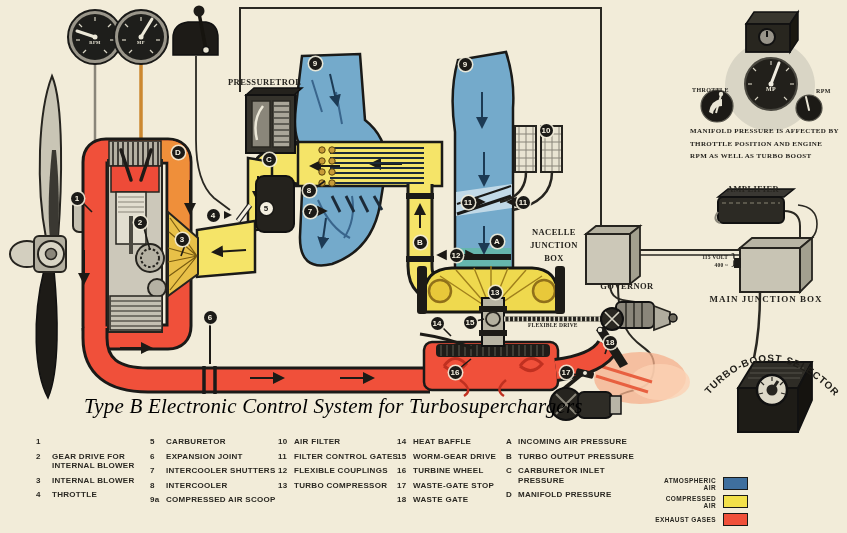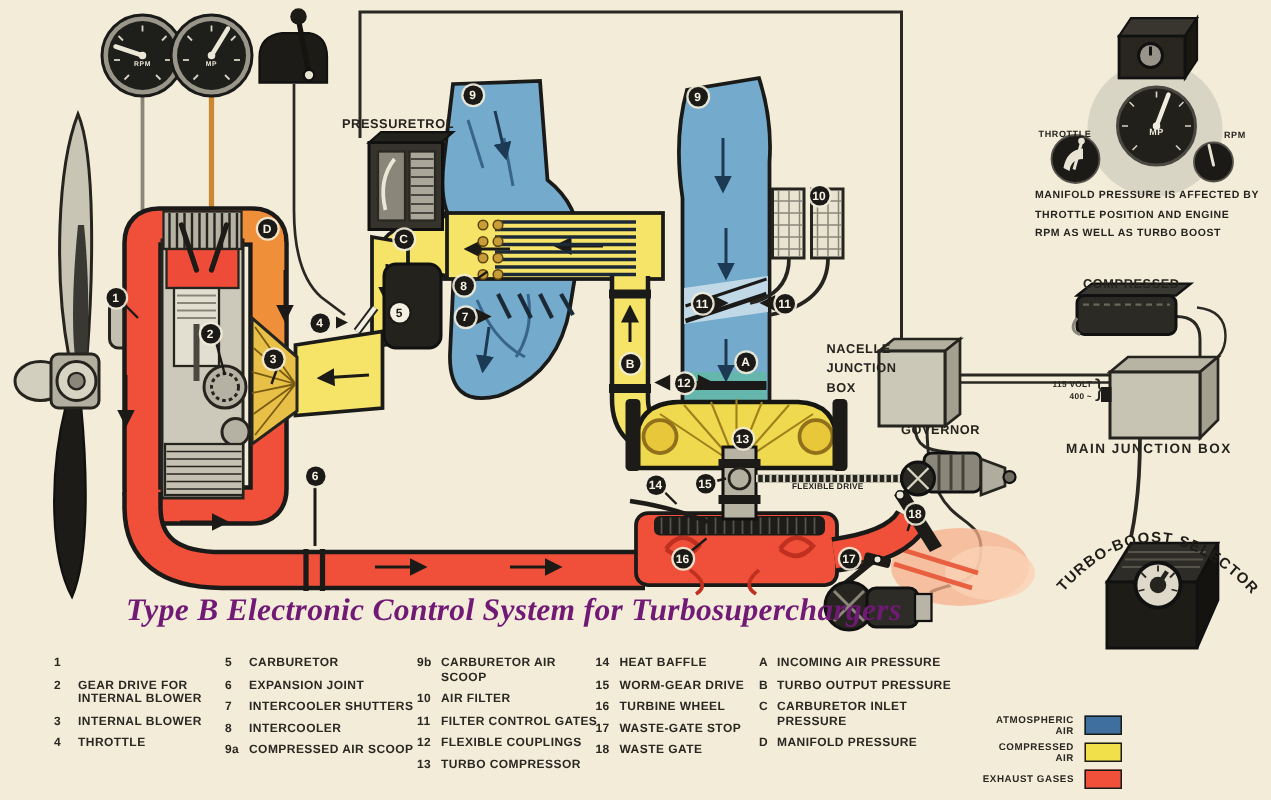--- a/index.html
+++ b/index.html
@@ -1,27 +1,27 @@
 <!DOCTYPE html>
 <html><head>
 <meta charset="utf-8">
 <style>
   html,body{margin:0;padding:0;}
   body{width:847px;height:533px;background:#f2ecd9;position:relative;overflow:hidden;
        font-family:"Liberation Sans",sans-serif;}
   #stage{position:absolute;inset:0;width:847px;height:533px;}
   svg{position:absolute;left:0;top:0;}
   .lbl{position:absolute;font-weight:bold;color:#26241f;white-space:pre-line;
-       font-family:Liberation Sans, sans-serif;letter-spacing:.4px;}
+       font-family:Liberation Serif, serif;letter-spacing:.4px;}
   .marker{position:absolute;width:13px;height:13px;border-radius:50%;background:#1b1a17;
           color:#f7f2e2;font:bold 8px/13px "Liberation Sans",sans-serif;text-align:center;
           box-shadow:0 0 0 1.5px rgba(242,236,217,.9);}
   .marker.light{background:#f4efe0;color:#1b1a17;box-shadow:0 0 0 1.5px #1b1a17;}
   .title{position:absolute;left:84px;top:394px;font-family:"Liberation Serif",serif;
-         font-style:italic;font-weight:bold;font-size:21px;color:#701a75;letter-spacing:.2px;}
+         font-style:italic;font-weight:normal;font-size:21px;color:#000000;letter-spacing:.2px;}
   
   #legend{position:absolute;left:0;top:437px;width:847px;height:96px;}
   .legend-col{position:absolute;top:0;}
   .legend-col:nth-child(1){left:36px;width:112px;}
   .legend-col:nth-child(2){left:150px;width:128px;}
   .legend-col:nth-child(3){left:278px;width:124px;}
   .legend-col:nth-child(4){left:397px;width:114px;}
   .legend-col:nth-child(5){left:506px;width:130px;}
   .legend-item{display:flex;margin-bottom:5px;font-size:8px;font-weight:bold;color:#2a2822;
                letter-spacing:.3px;line-height:1.2;}
@@ -409,34 +409,34 @@
   <path id="tbs-arc" d="M706,398 Q770,324 838,400" fill="none"></path>
   <text font-family="Liberation Sans, sans-serif" font-size="10" font-weight="bold" fill="#1f1d18" letter-spacing="0.8" text-anchor="middle">
     <textPath href="#tbs-arc" startOffset="50%">TURBO-BOOST SELECTOR</textPath>
   </text>
 </svg>
 
 <span class="lbl gauge-txt" style="left:85px;top:40px;width:20px;font-size:4.5px;">RPM</span>
 <span class="lbl gauge-txt" style="left:131px;top:40px;width:20px;font-size:4.5px;">MP</span>
 
 <span class="lbl" style="left:228px;top:77px;font-size:8.5px;">PRESSURETROL</span>
-<span class="lbl" style="left:551px;top:226px;width:64px;font-size:8.5px;line-height:13px;">NACELLE
+<span class="lbl" style="left:522px;top:226px;width:64px;text-align:center;font-size:8.5px;line-height:13px;">NACELLE
 JUNCTION
 BOX</span>
 <span class="lbl" style="left:594px;top:281px;width:66px;text-align:center;font-size:8.5px;">GOVERNOR</span>
 <span class="lbl tiny" style="left:528px;top:322px;">FLEXIBLE DRIVE</span>
 
 <span class="lbl" style="left:692px;top:87px;width:36px;text-align:center;font-size:6px;">THROTTLE</span>
 <span class="lbl" style="left:816px;top:88px;width:30px;font-size:6px;">RPM</span>
 <span class="lbl gauge-txt" style="left:761px;top:86px;width:20px;font-size:6px;">MP</span>
 <span class="lbl" style="left:690px;top:125px;width:160px;font-size:7px;line-height:12.5px;">MANIFOLD PRESSURE IS AFFECTED BY
 THROTTLE POSITION AND ENGINE
 RPM AS WELL AS TURBO BOOST</span>
 
-<span class="lbl" style="left:722px;top:184px;width:62px;text-align:center;font-size:8.5px;">COMPRESSED</span>
+<span class="lbl" style="left:722px;top:184px;width:62px;text-align:center;font-size:8.5px;">AMPLIFIER</span>
 <span class="lbl" style="left:708px;top:294px;width:116px;text-align:center;font-size:9px;letter-spacing:1px;">MAIN JUNCTION BOX</span>
 <span class="lbl tiny" style="left:694px;top:254px;width:34px;text-align:right;line-height:7.5px;">115 VOLT
 400 ~</span>
 <span class="lbl" style="left:730px;top:251px;font-size:16px;font-weight:normal;">}</span>
 
 <h1 class="title" style="margin:0;">Type B Electronic Control System for Turbosuperchargers</h1>
 
 <div id="legend">
       <div class="legend-col">
         <div class="legend-item">
@@ -471,24 +471,20 @@
         <div class="legend-item">
           <span class="legend-key">8</span>
           <span class="legend-text">INTERCOOLER</span>
         </div>
         <div class="legend-item">
           <span class="legend-key">9a</span>
           <span class="legend-text">COMPRESSED AIR SCOOP</span>
         </div>
       </div>
       <div class="legend-col">
-        <div class="legend-item">
-          <span class="legend-key">9b</span>
-          <span class="legend-text">CARBURETOR AIR SCOOP</span>
-        </div>
         <div class="legend-item">
           <span class="legend-key">10</span>
           <span class="legend-text">AIR FILTER</span>
         </div>
         <div class="legend-item">
           <span class="legend-key">11</span>
           <span class="legend-text">FILTER CONTROL GATES</span>
         </div>
         <div class="legend-item">
           <span class="legend-key">12</span>

